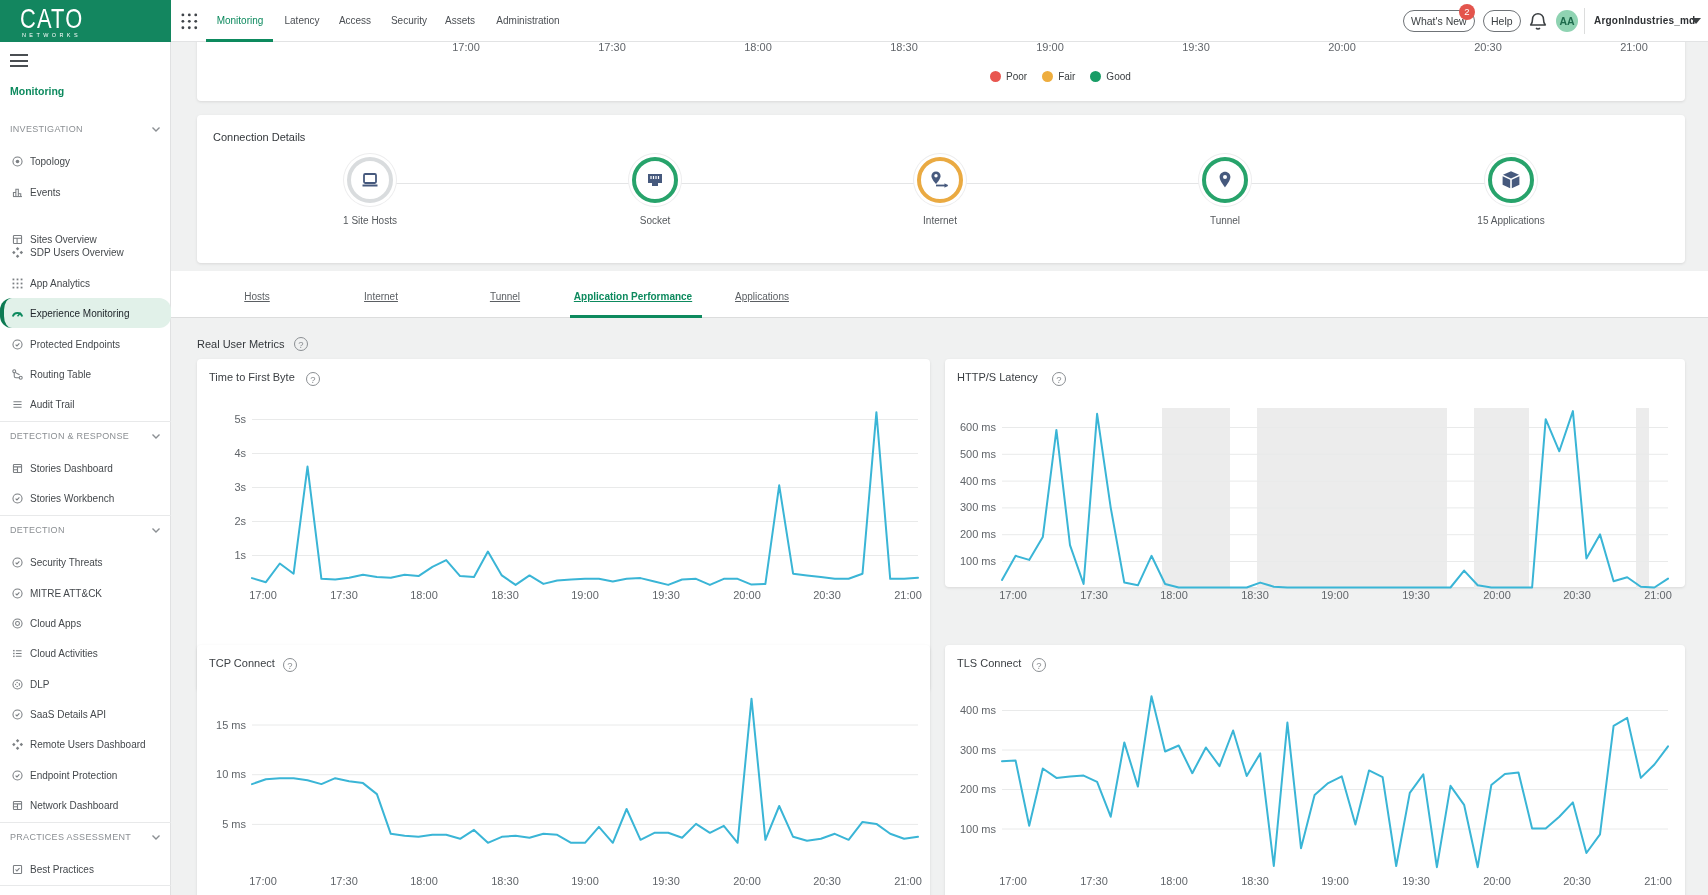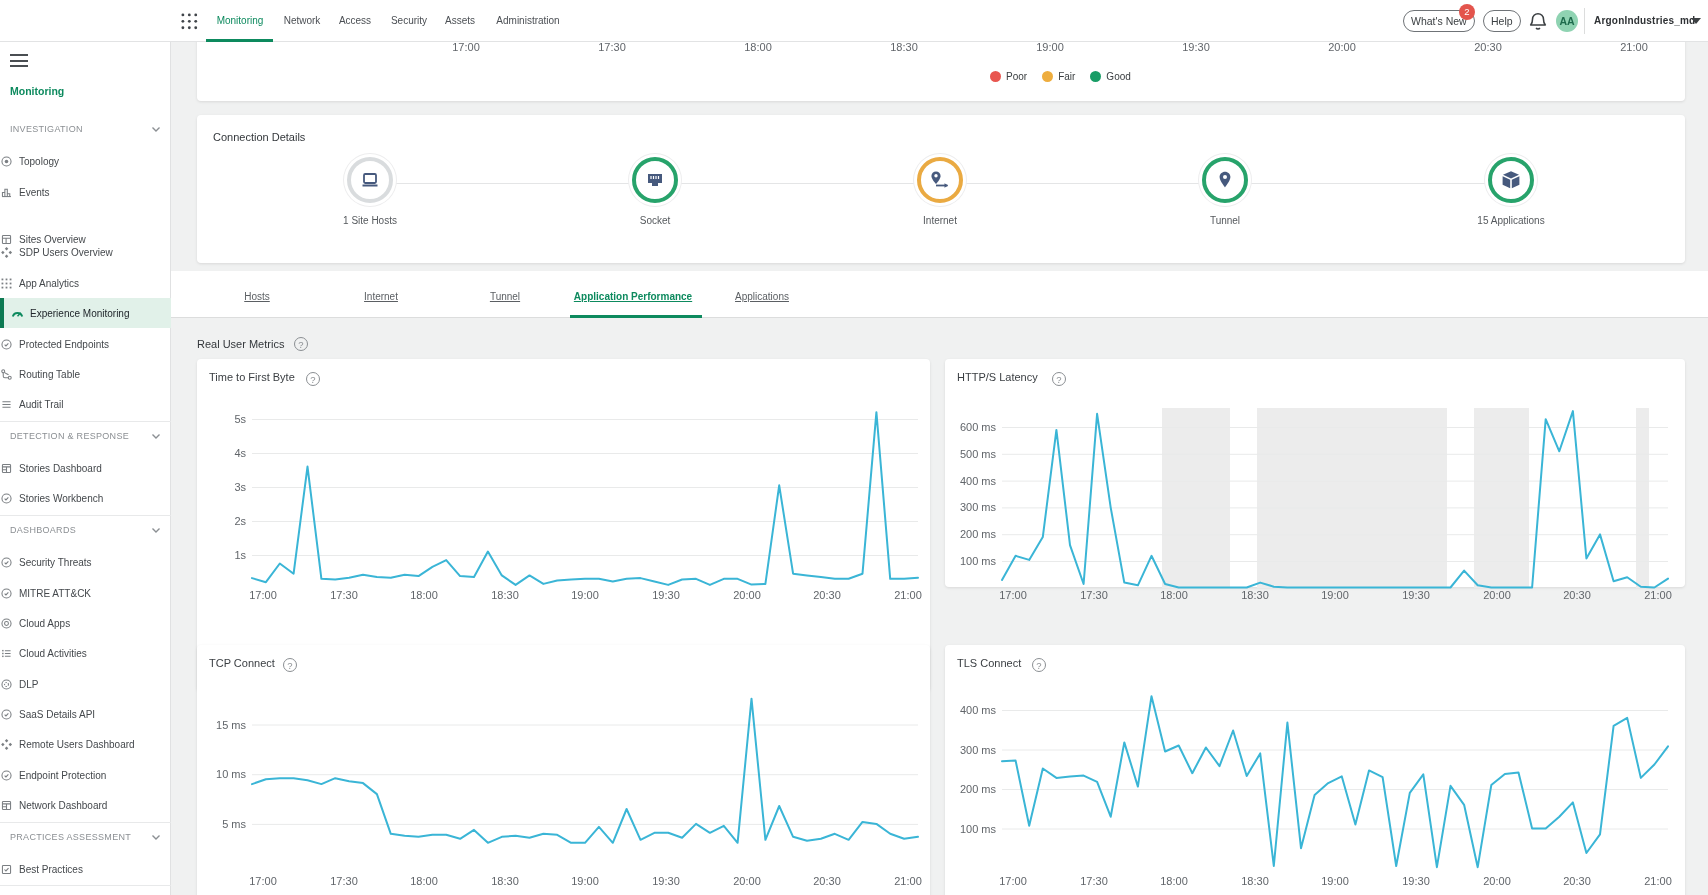--- a/index.html
+++ b/index.html
@@ -15,24 +15,24 @@
 #avatar { position:absolute; left:1556px; top:10px; width:22px; height:22px; border-radius:50%; background:#8fd3b2; color:#1d6b4c; font-size:10.5px; font-weight:bold; text-align:center; line-height:22px; }
 #vdiv { position:absolute; left:1584px; top:8px; width:1px; height:26px; background:#dcdddd; }
 #account { position:absolute; left:1594px; top:15px; font-size:10px; font-weight:bold; color:#2e3134; letter-spacing:0.2px; }
 #caret { position:absolute; left:1691px; top:18px; width:0; height:0; border-left:5px solid transparent; border-right:5px solid transparent; border-top:6px solid #3c4043; }
 
 #sidebar { position:absolute; left:0; top:42px; width:171px; height:853px; background:#fff; border-right:1px solid #e0e1e2; z-index:10; }
 #burger { position:absolute; left:10px; top:12px; width:18px; }
 #burger div { height:2px; background:#4a4e52; margin-bottom:3.5px; }
 #sbtitle { position:absolute; left:10px; top:43px; font-size:10.5px; font-weight:bold; color:#0d8a5e; }
 .shead { position:absolute; left:10px; width:152px; font-size:9px; letter-spacing:0.3px; color:#8b8f93; display:flex; justify-content:space-between; align-items:center; white-space:nowrap; }
-.srow { position:absolute; left:0; width:171px; height:30px; display:flex; align-items:center; font-size:10px; color:#44484c; }
+.srow { position:absolute; left:0; width:171px; height:30px; display:flex; align-items:center; padding-left:11px; font-size:10px; color:#44484c; }
 .srow svg { margin-right:6px; flex:none; width:13px; height:13px; }
 .srow span { white-space:nowrap; }
-.srow.sel { background:#e1f1e9; border-left:4px solid #0c7a52; padding-left:7px; color:#20262b; }
+.srow.sel { background:#e1f1e9; border-left:4px solid #0c7a52; padding-left:7px; color:#20262b;border-radius:12px; }
 .sdiv { position:absolute; left:0; width:171px; height:1px; background:#e8e9ea; }
 
 .card { position:absolute; background:#fff; border-radius:4px; box-shadow:0 1px 3px rgba(0,0,0,0.1); }
 .ctitle { position:absolute; font-size:11px; color:#3a3e42; }
 .qmark { position:absolute; width:14px; height:14px; border:1px solid #8b8f93; border-radius:50%; color:#8b8f93; font-size:9.5px; text-align:center; line-height:13px; }
 
 #topcard { position:absolute; left:197px; top:30px; width:1488px; height:71px; background:#fff; border-radius:0 0 4px 4px; box-shadow:0 1px 3px rgba(0,0,0,0.1); }
 .ttime { position:absolute; top:11px; width:50px; text-align:center; font-size:11px; color:#61656a; }
 .legend { position:absolute; left:793px; top:41px; display:flex; align-items:center; font-size:10px; color:#3c4043; }
 .ldot { width:11px; height:11px; border-radius:50%; margin-right:5px; }
@@ -46,35 +46,39 @@
 .nlab { position:absolute; top:58px; left:50%; transform:translateX(-50%); white-space:nowrap; font-size:10px; color:#55595d; }
 
 #tabbar { position:absolute; left:171px; top:271px; width:1537px; height:47px; background:#fff; border-bottom:1px solid #dcdddd; }
 .tab { position:absolute; top:20px; transform:translateX(-50%); font-size:10px; color:#5b5f63;text-decoration:underline; }
 .tab.active { color:#0d8a5e; font-weight:bold; }
 #rum { position:absolute; left:197px; top:338px; font-size:11px; color:#33373b; }
 #rumq { position:absolute; left:294px; top:337px; width:14px; height:14px; border:1px solid #8b8f93; border-radius:50%; color:#8b8f93; font-size:9.5px; text-align:center; line-height:13px; }
 </style></head>
 <body>
 <div id="header">
+  <div id="logo">
+      <div class="cato">CATO</div>
+      <div class="nets">NETWORKS</div>
+    </div>
   <div id="gridic"><svg width="17" height="17" viewBox="0 0 18 18">
         <g fill="#40454a">
           <rect x="0.5" y="0.5" width="3" height="3" rx="1.5"></rect>
           <rect x="7.3" y="0.5" width="3" height="3" rx="1.5"></rect>
           <rect x="14.1" y="0.5" width="3" height="3" rx="1.5"></rect>
           <rect x="0.5" y="7.3" width="3" height="3" rx="1.5"></rect>
           <rect x="7.3" y="7.3" width="3" height="3" rx="1.5"></rect>
           <rect x="14.1" y="7.3" width="3" height="3" rx="1.5"></rect>
           <rect x="0.5" y="14.1" width="3" height="3" rx="1.5"></rect>
           <rect x="7.3" y="14.1" width="3" height="3" rx="1.5"></rect>
           <rect x="14.1" y="14.1" width="3" height="3" rx="1.5"></rect>
         </g>
       </svg></div>
   <div class="navit active" style="left:240px">Monitoring</div>
-    <div class="navit" style="left:302px">Network</div>
+    <div class="navit" style="left:302px">Latency</div>
     <div class="navit" style="left:355px">Access</div>
     <div class="navit" style="left:409px">Security</div>
     <div class="navit" style="left:460px">Assets</div>
     <div class="navit" style="left:528px">Administration</div>
     <div style="position:absolute;left:206px;top:39px;width:67px;height:3px;background:#0d8a5e"></div>
   <div class="pill" style="left:1403px">What's New</div>
   <div id="badge">2</div>
   <div class="pill" style="left:1483px">Help</div>
   <div style="position:absolute;left:1527px;top:10px"><svg width="22" height="22" viewBox="0 0 24 24" fill="none" stroke="#3c4043" stroke-width="1.7">
         <path d="M6 10a6 6 0 0 1 12 0c0 4 1.4 5.5 2 6.3H4c.6-.8 2-2.3 2-6.3z" stroke-linejoin="round"></path>
@@ -266,21 +270,21 @@
         <path d="M2.5 4.5L6 8l3.5-3.5"></path>
       </svg>
     </div>
     <div class="shead" style="top:388px">
       <span>DETECTION &amp; RESPONSE</span>
       <svg width="12" height="12" viewBox="0 0 12 12" fill="none" stroke="#8b8f93" stroke-width="1.4">
         <path d="M2.5 4.5L6 8l3.5-3.5"></path>
       </svg>
     </div>
     <div class="shead" style="top:482px">
-      <span>DASHBOARDS</span>
+      <span>DETECTION</span>
       <svg width="12" height="12" viewBox="0 0 12 12" fill="none" stroke="#8b8f93" stroke-width="1.4">
         <path d="M2.5 4.5L6 8l3.5-3.5"></path>
       </svg>
     </div>
     <div class="shead" style="top:789px">
       <span>PRACTICES ASSESSMENT</span>
       <svg width="12" height="12" viewBox="0 0 12 12" fill="none" stroke="#8b8f93" stroke-width="1.4">
         <path d="M2.5 4.5L6 8l3.5-3.5"></path>
       </svg>
     </div>

